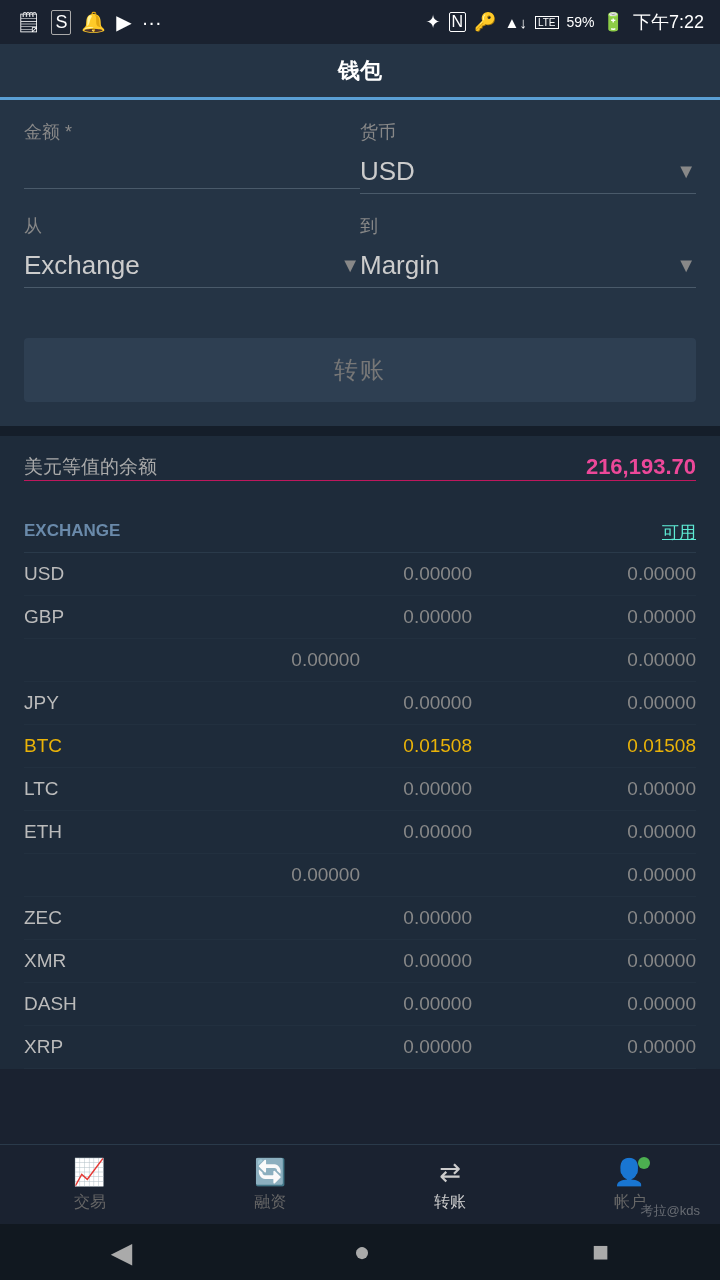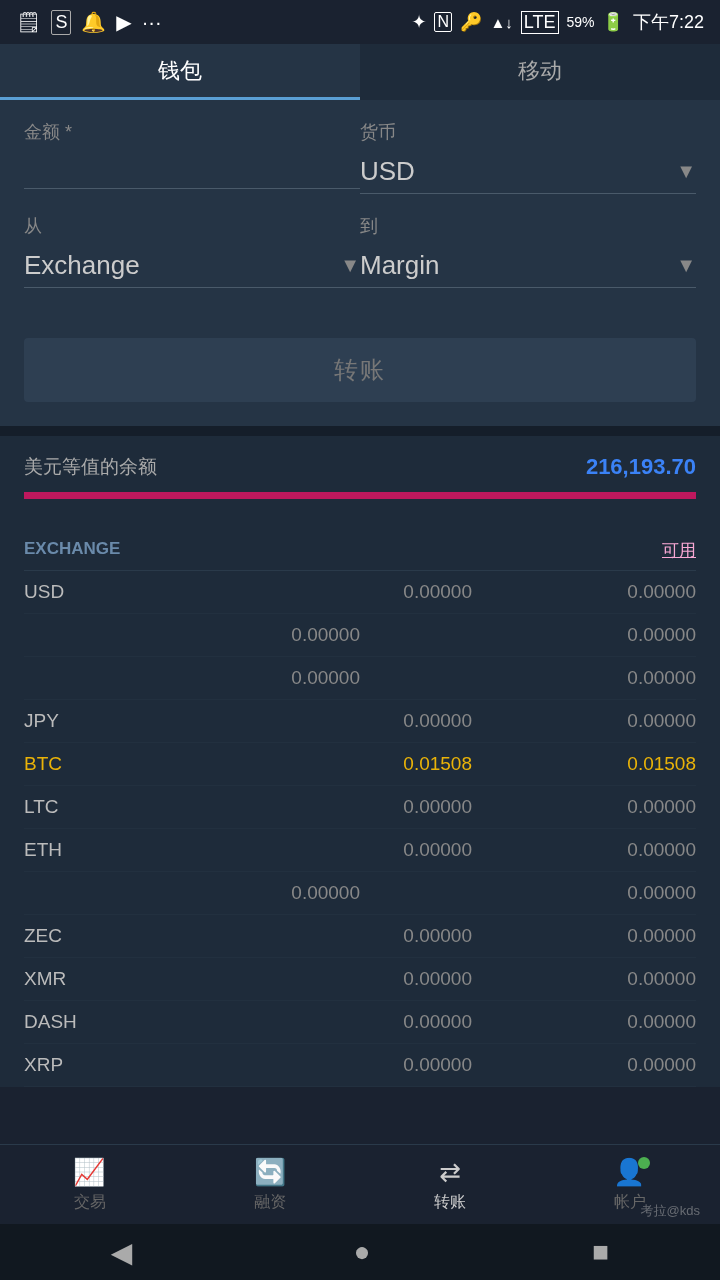--- a/index.html
+++ b/index.html
@@ -35,20 +35,21 @@
     }
     .tab {
       flex: 1;
       display: flex;
       align-items: center;
       justify-content: center;
       font-size: 22px;
       color: #aaa;
       cursor: pointer;
       border-bottom: 3px solid transparent;
+      font-weight: bold;
     }
     .tab.active {
       color: #fff;
       background: #253445;
       border-bottom: 3px solid #5a9fd4;
     }
 
     
     .form-section {
       background: #253445;
@@ -129,33 +130,32 @@
     
     .balance-section {
       background: #1e2b3a;
       padding: 18px 24px;
     }
 
     .balance-row {
       display: flex;
       justify-content: space-between;
       align-items: flex-start;
-      border-bottom: 7px solid #be185d;
-      padding-bottom: 12px;
+      border-bottom: 1px solid #be185d;
       margin-bottom: 12px;
     }
 
     .balance-label {
       font-size: 19px;
       color: #aaa;
     }
 
     .balance-value {
       font-size: 22px;
-      color: #3b82f6;
+      color: #ec4899;
       font-weight: bold;
     }
 
     
     .exchange-table {
       background: #1e2b3a;
       padding: 0 24px;
     }
 
     .table-header {
@@ -177,21 +177,21 @@
       flex: 2;
       text-align: right;
       font-size: 17px;
       color: #888;
     }
 
     .col-avail {
       flex: 2;
       text-align: right;
       font-size: 17px;
-      color: #f9a8d4;
+      color: #5eead4;
       text-decoration: underline;
     }
 
     .table-row {
       display: flex;
       justify-content: space-between;
       padding: 10px 0;
       border-bottom: 1px solid #22303f;
     }
 
@@ -299,33 +299,30 @@
     <span style="font-size:18px;border:1px solid #aaa;padding:1px 3px;border-radius:2px;">S</span>
     <span>🔔</span>
     <span>▶</span>
     <span>···</span>
   </div>
   <div class="status-right">
     <span>✦</span>
     <span style="font-size:16px;border:1px solid #fff;border-radius:2px;padding:0 2px;">N</span>
     <span>🔑</span>
     <span style="font-size:15px;">▲↓</span>
-    <span style="font-size:18px;border:1px solid #fff;padding:0 2px;">LTE</span>
+    <span style="font-size:10px;border:1px solid #fff;padding:0 2px;">LTE</span>
     <span style="font-size:14px;">59%</span>
     <span>🔋</span>
     <span style="font-size:18px;color:#fff;">下午7:22</span>
   </div>
 </div>
 
 <div class="tabs">
   <div class="tab active">
     <span>钱包</span>
-  </div>
-  <div class="tab">
-    <span>移动</span>
   </div>
 </div>
 
 <div class="form-section">
   <div class="form-row">
 
     <div class="form-group">
       <span class="form-label">金额 *</span>
       <input class="form-input" type="text" style="">
     </div>
@@ -383,20 +380,21 @@
     <span class="col-name">EXCHANGE</span>
     <span class="col-avail">可用</span>
   </div>
   <div id="table-body">
       <div class="table-row">
         <span class="cell-name">USD</span>
         <span class="cell-total">0.00000</span>
         <span class="cell-avail">0.00000</span>
       </div>
       <div class="table-row">
+        <span class="cell-name">GBP</span>
         <span class="cell-total">0.00000</span>
         <span class="cell-avail">0.00000</span>
       </div>
       <div class="table-row">
         <span class="cell-total">0.00000</span>
         <span class="cell-avail">0.00000</span>
       </div>
       <div class="table-row">
         <span class="cell-name">JPY</span>
         <span class="cell-total">0.00000</span>

